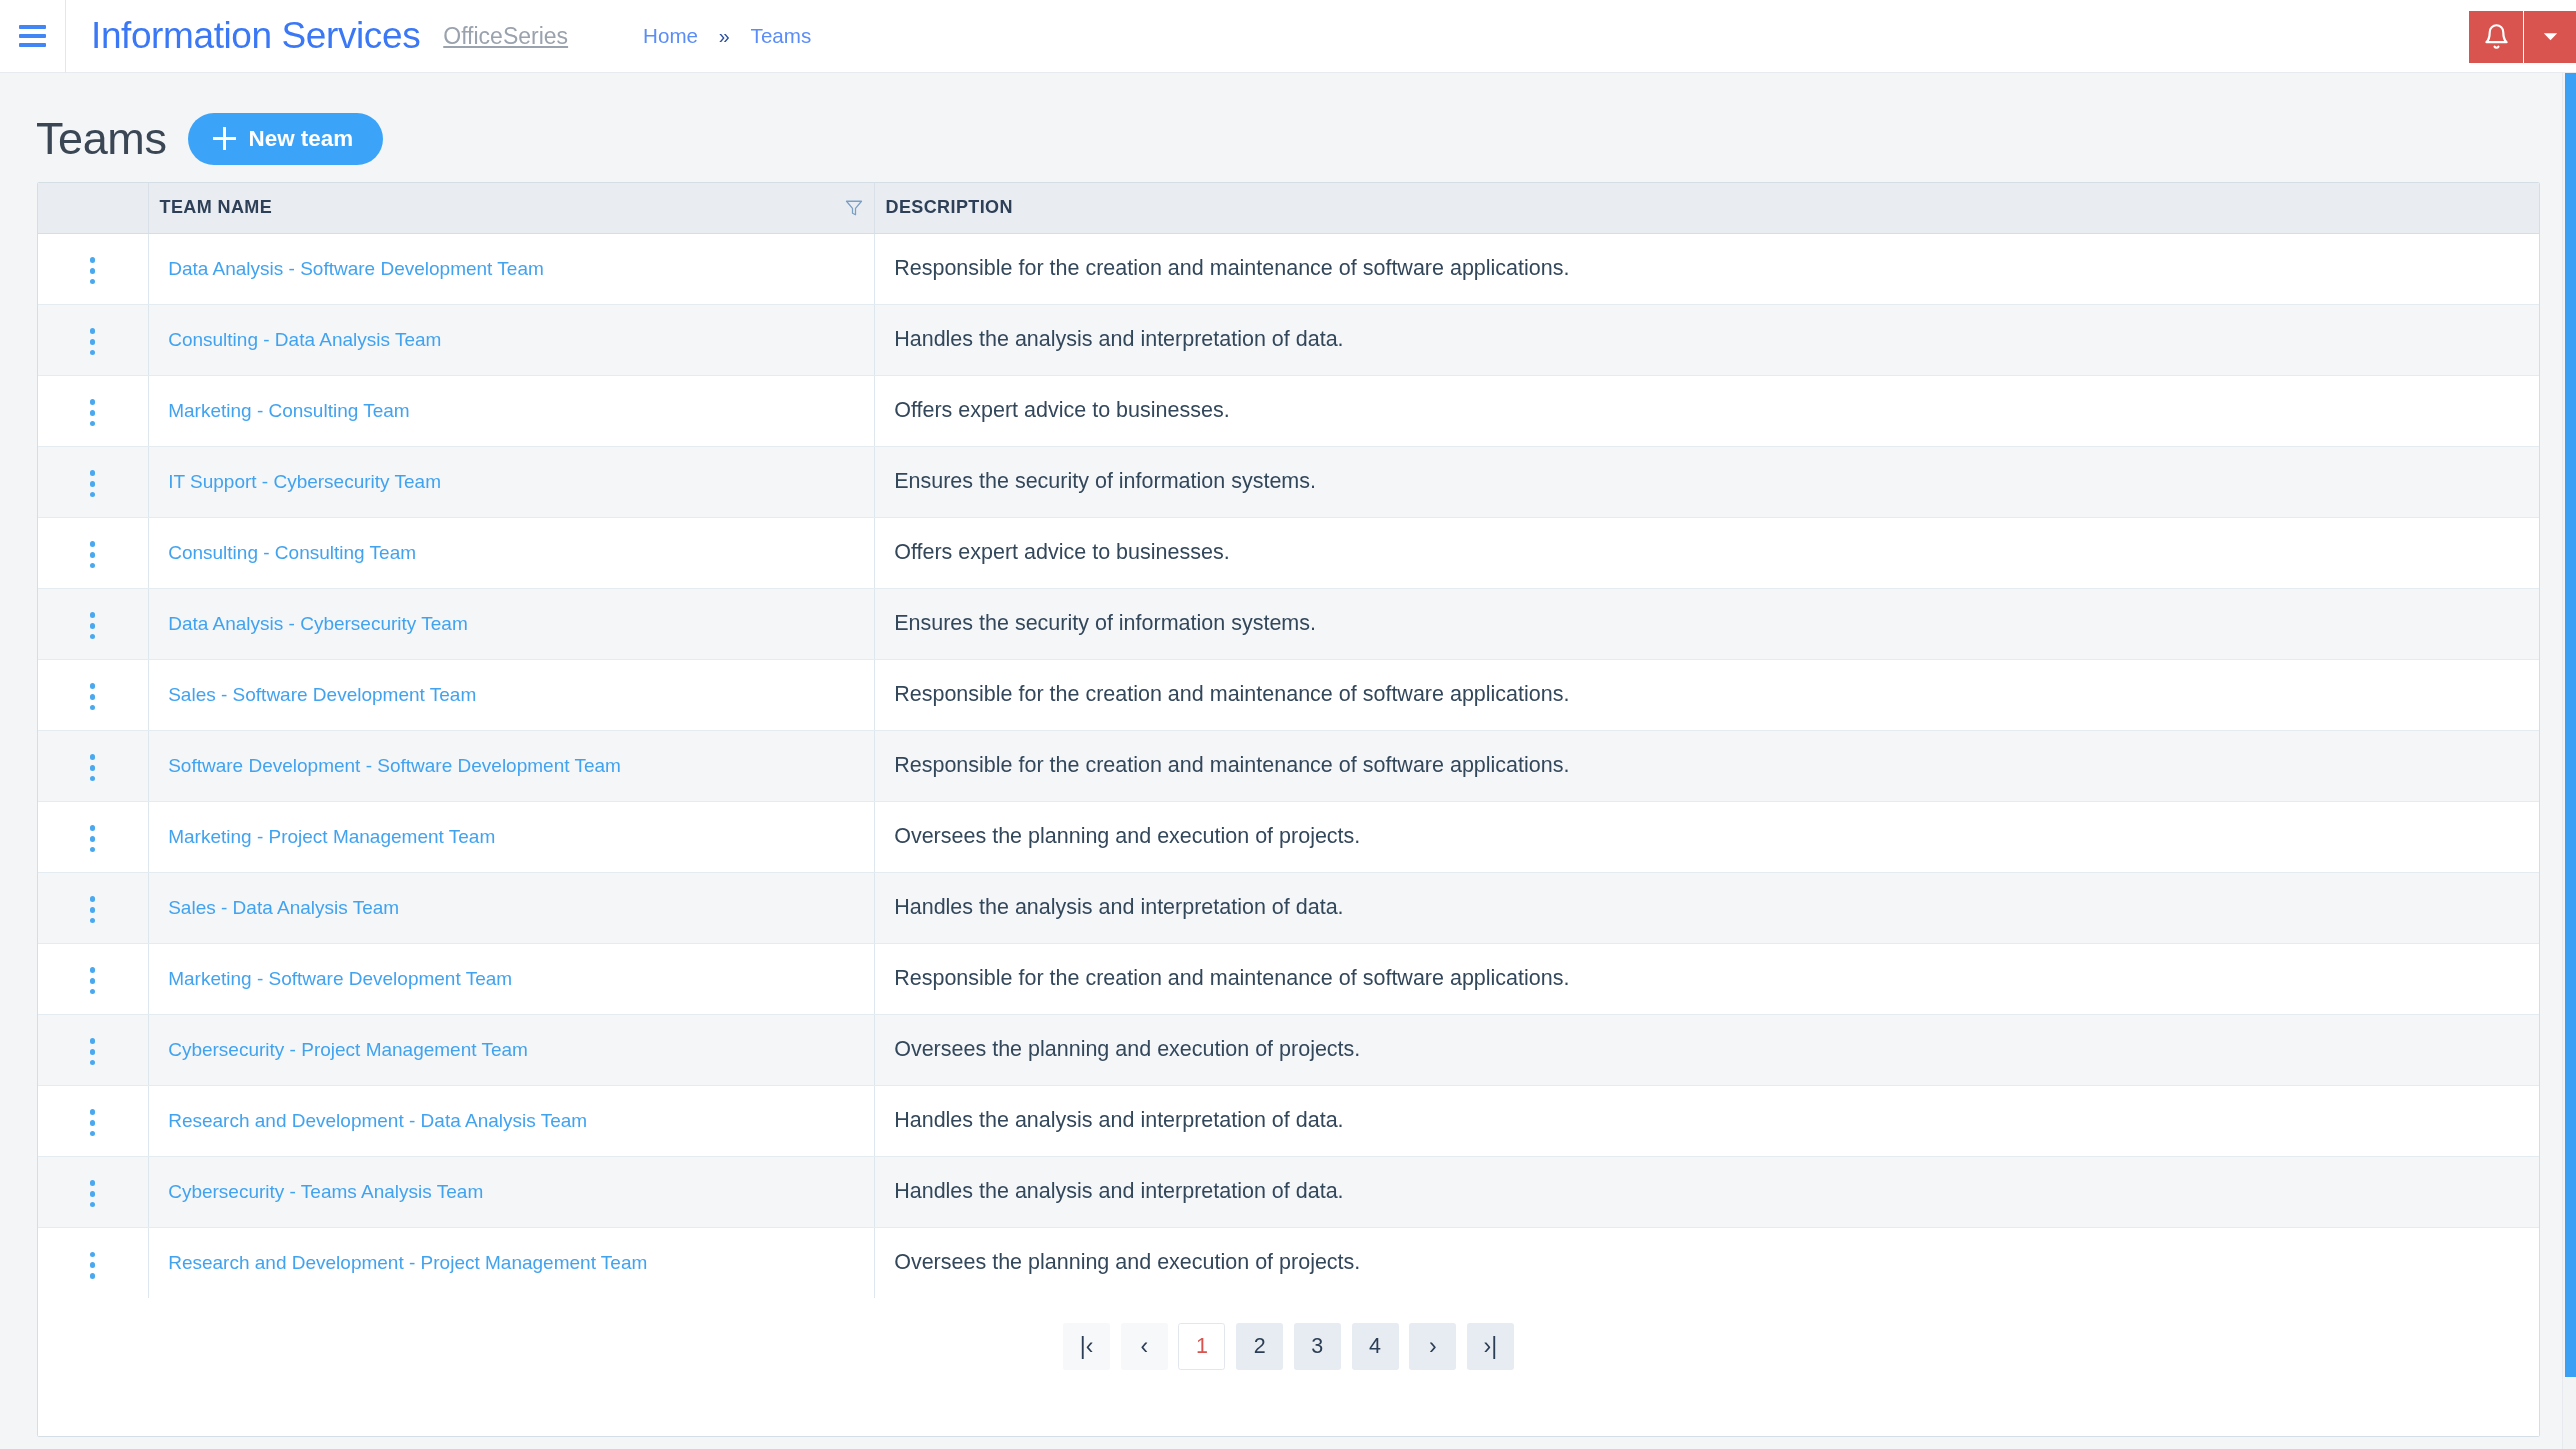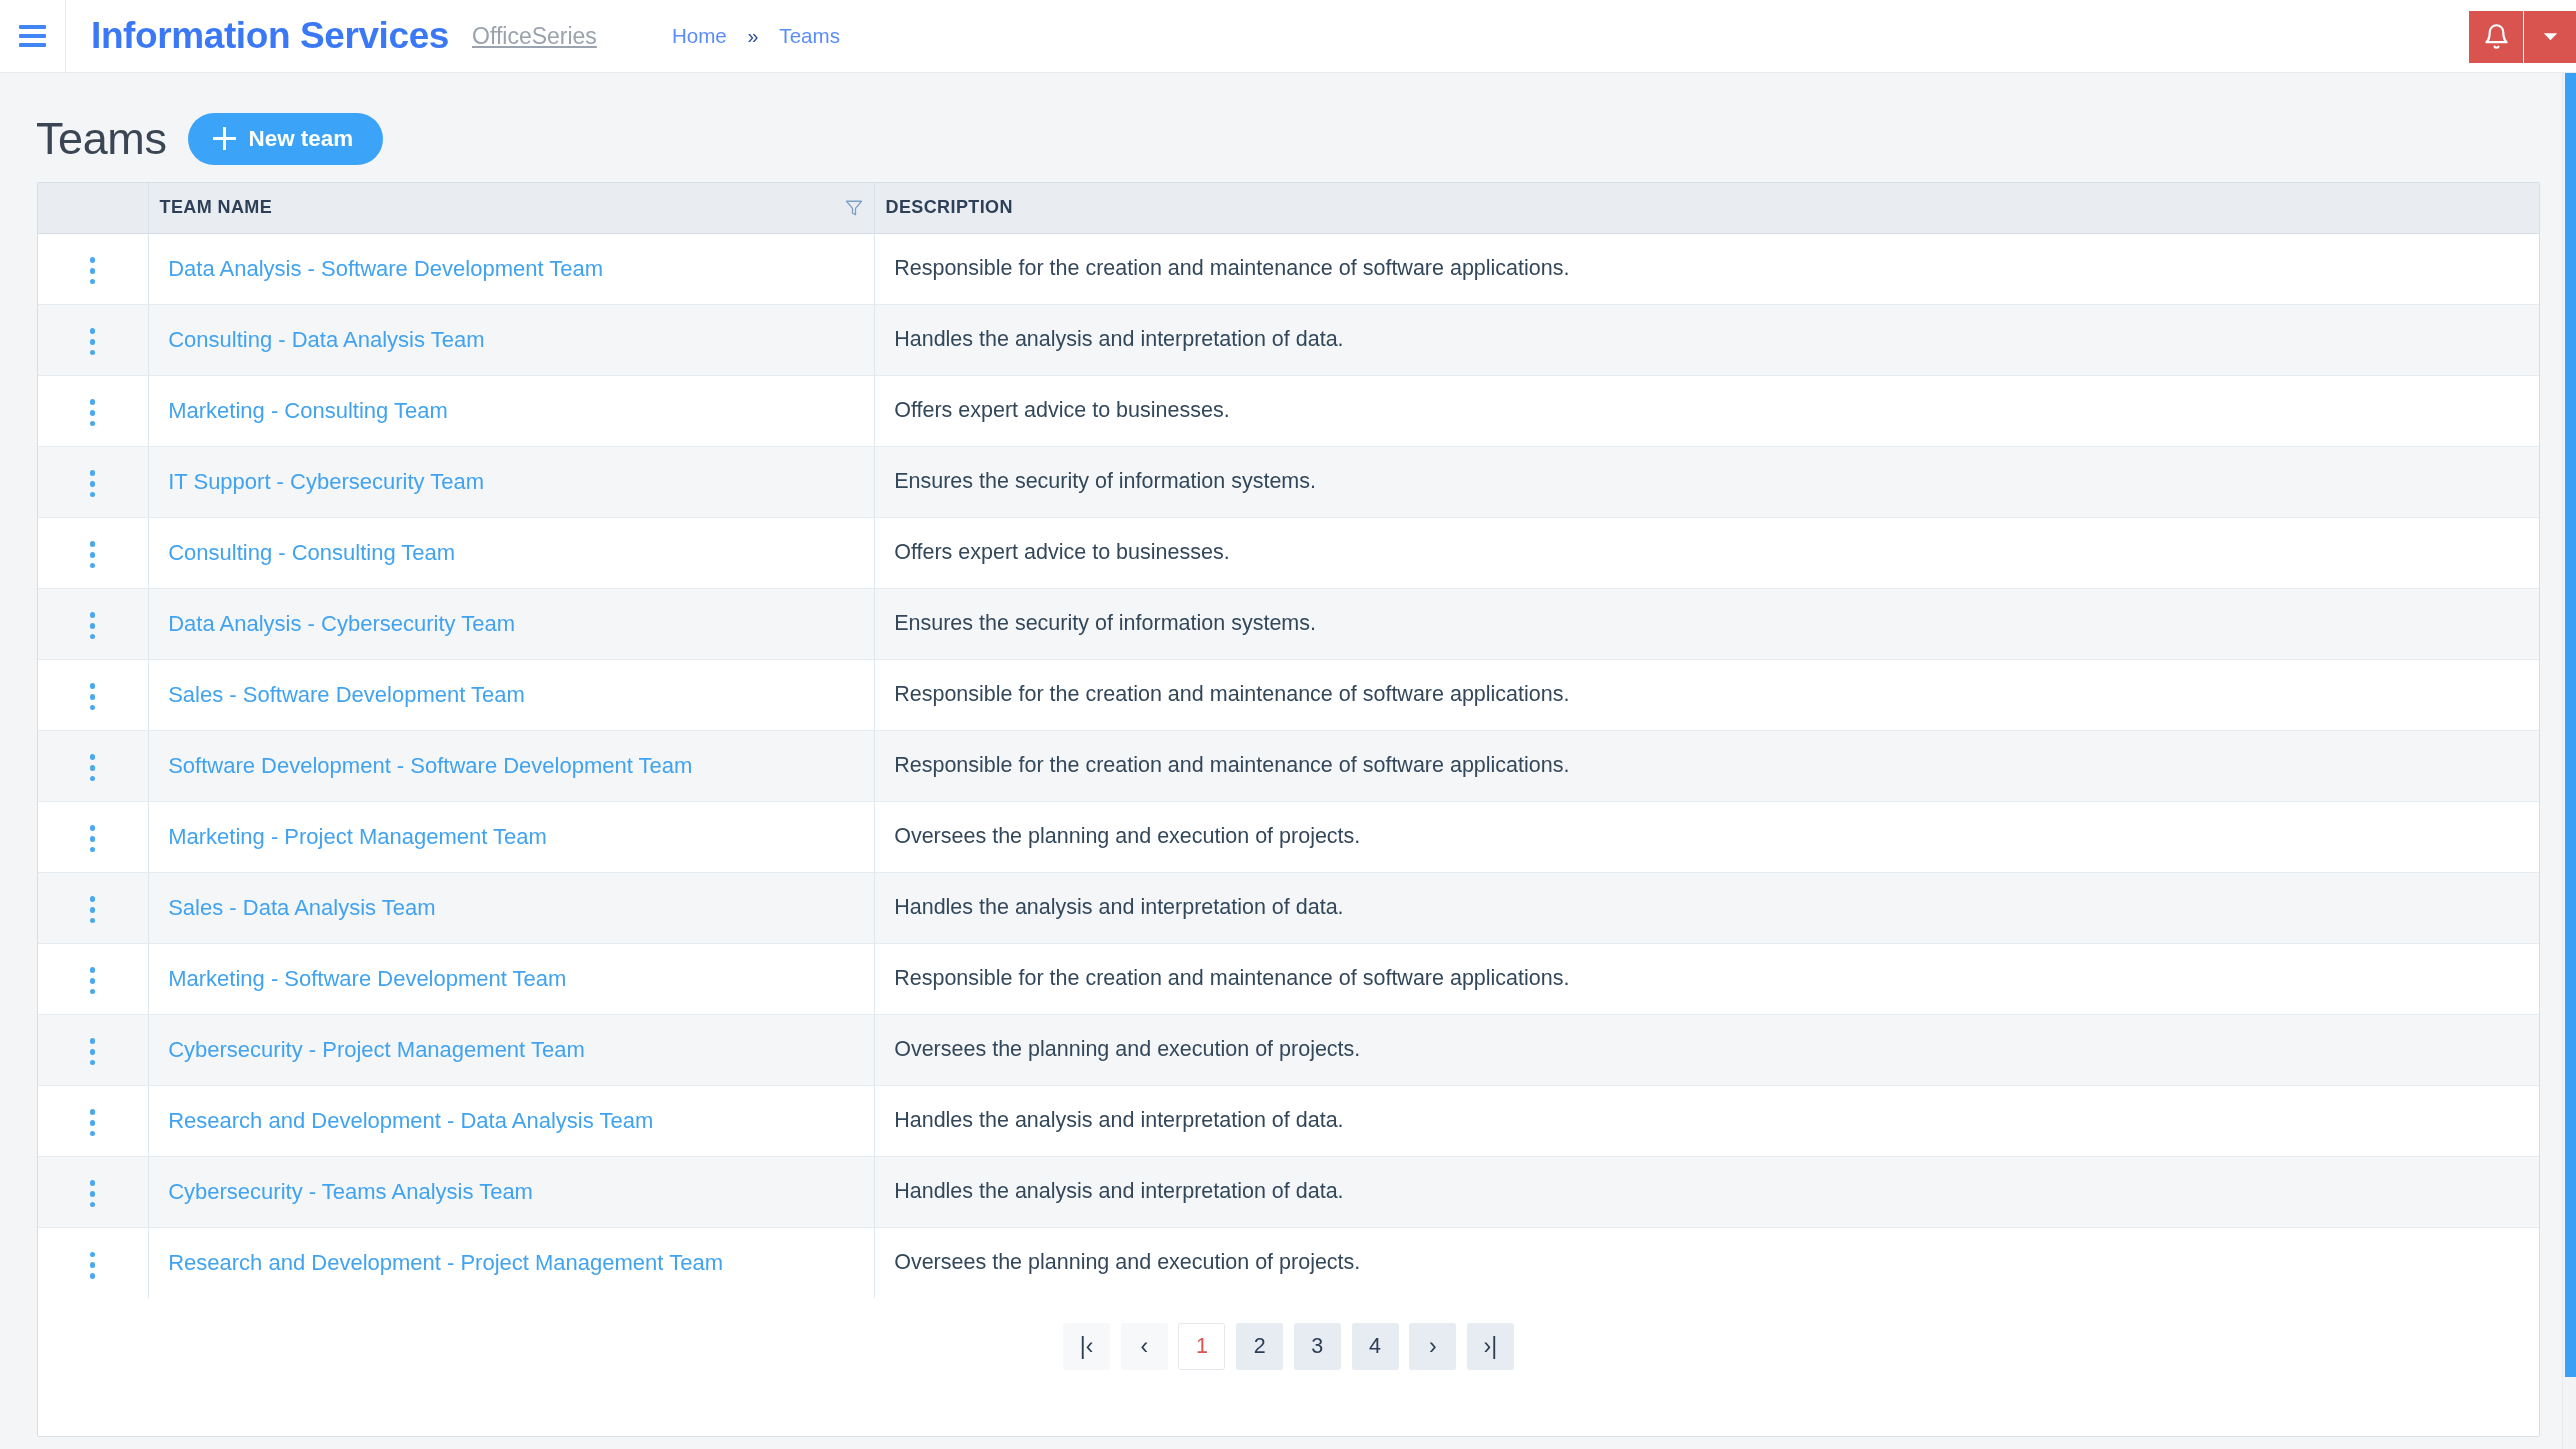--- a/index.html
+++ b/index.html
@@ -39,21 +39,21 @@
   .hamburger span {
     display: block;
     height: 3.6px;
     border-radius: 0.9px;
     background: #4285f4;
   }
 
   .brand {
     margin-left: 25px;
     font-size: 37px;
-    font-weight: bold;
+    font-weight: normal;
     color: #3b78f6;
     letter-spacing: -0.4px;
     white-space: nowrap;
   }
   .brand-sub {
     margin-left: 23px;
     font-size: 23px;
     color: #9aa2ad;
     white-space: nowrap;
     text-decoration: underline;
@@ -194,21 +194,21 @@
   }
   table.grid tbody td.cell-menu { padding: 0; text-align: center; border-right: 0.9px solid #dfe7ee; }
   table.grid tbody td.cell-desc { border-right: none; }
   table.grid tbody tr:nth-child(even) td { background: #f4f6f8; }
   table.grid tbody tr:nth-child(odd)  td { background: #ffffff; }
   table.grid tbody tr:last-child td { border-bottom: none; }
 
   .team-link {
     color: #41a3f0;
     text-decoration: none;
-    font-size: 22px;
+    font-size: 19px;
     cursor: pointer;
   }
 
   .kebab {
     display: inline-flex;
     flex-direction: column;
     gap: 5.4px;
     cursor: pointer;
     padding: 9px 16px;
   }

